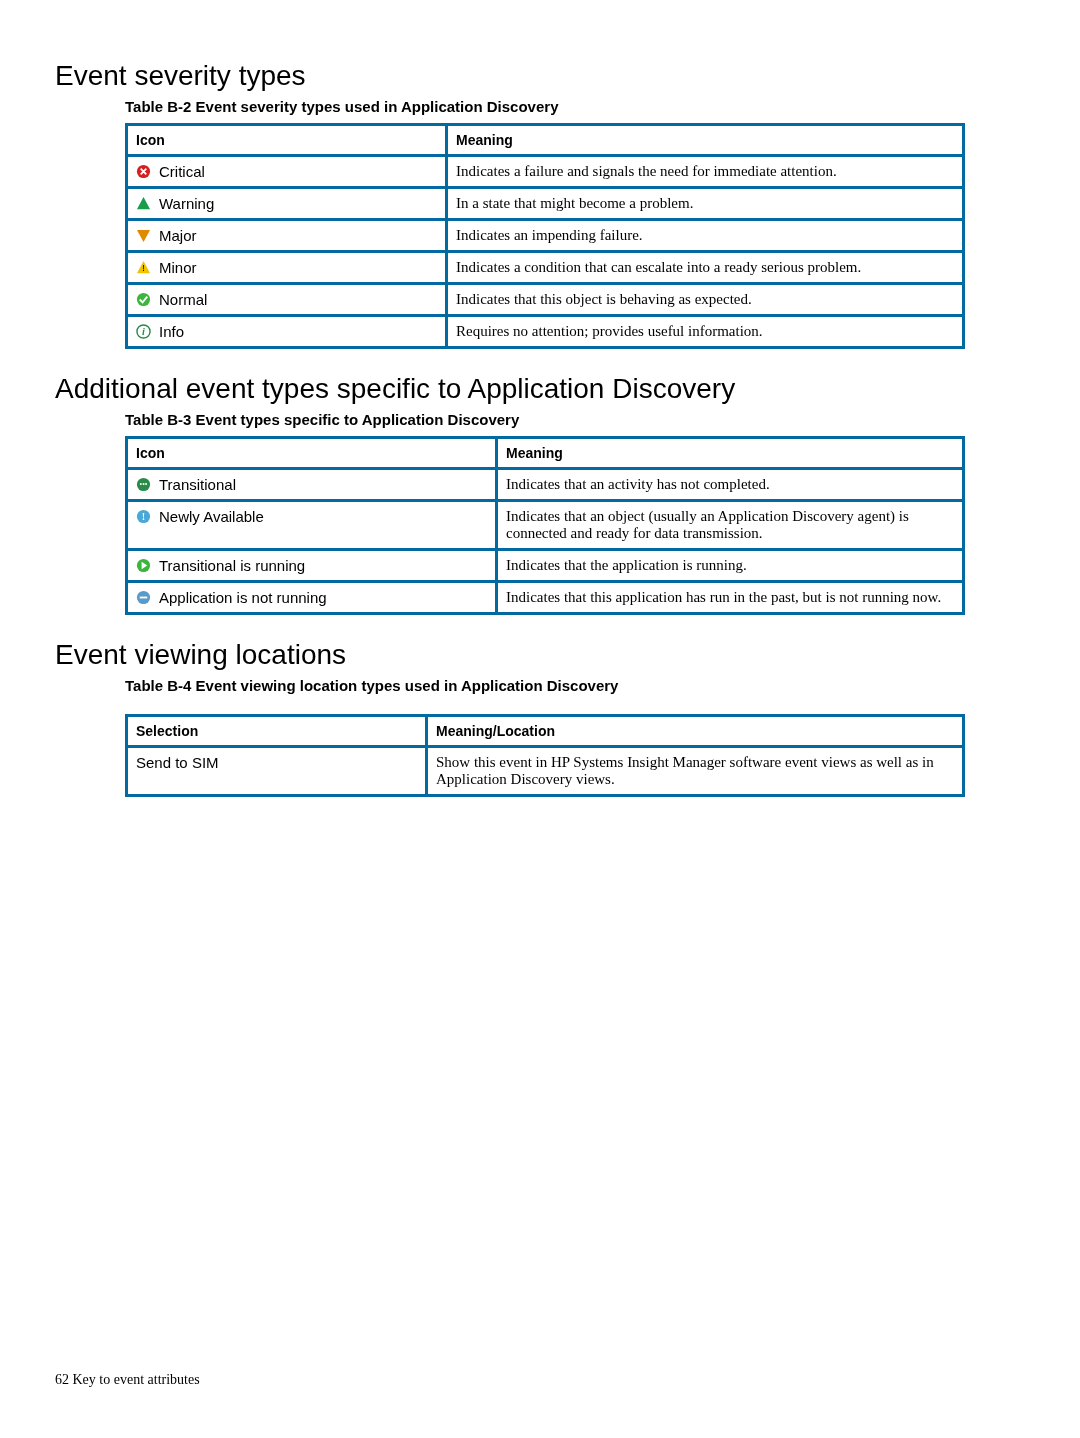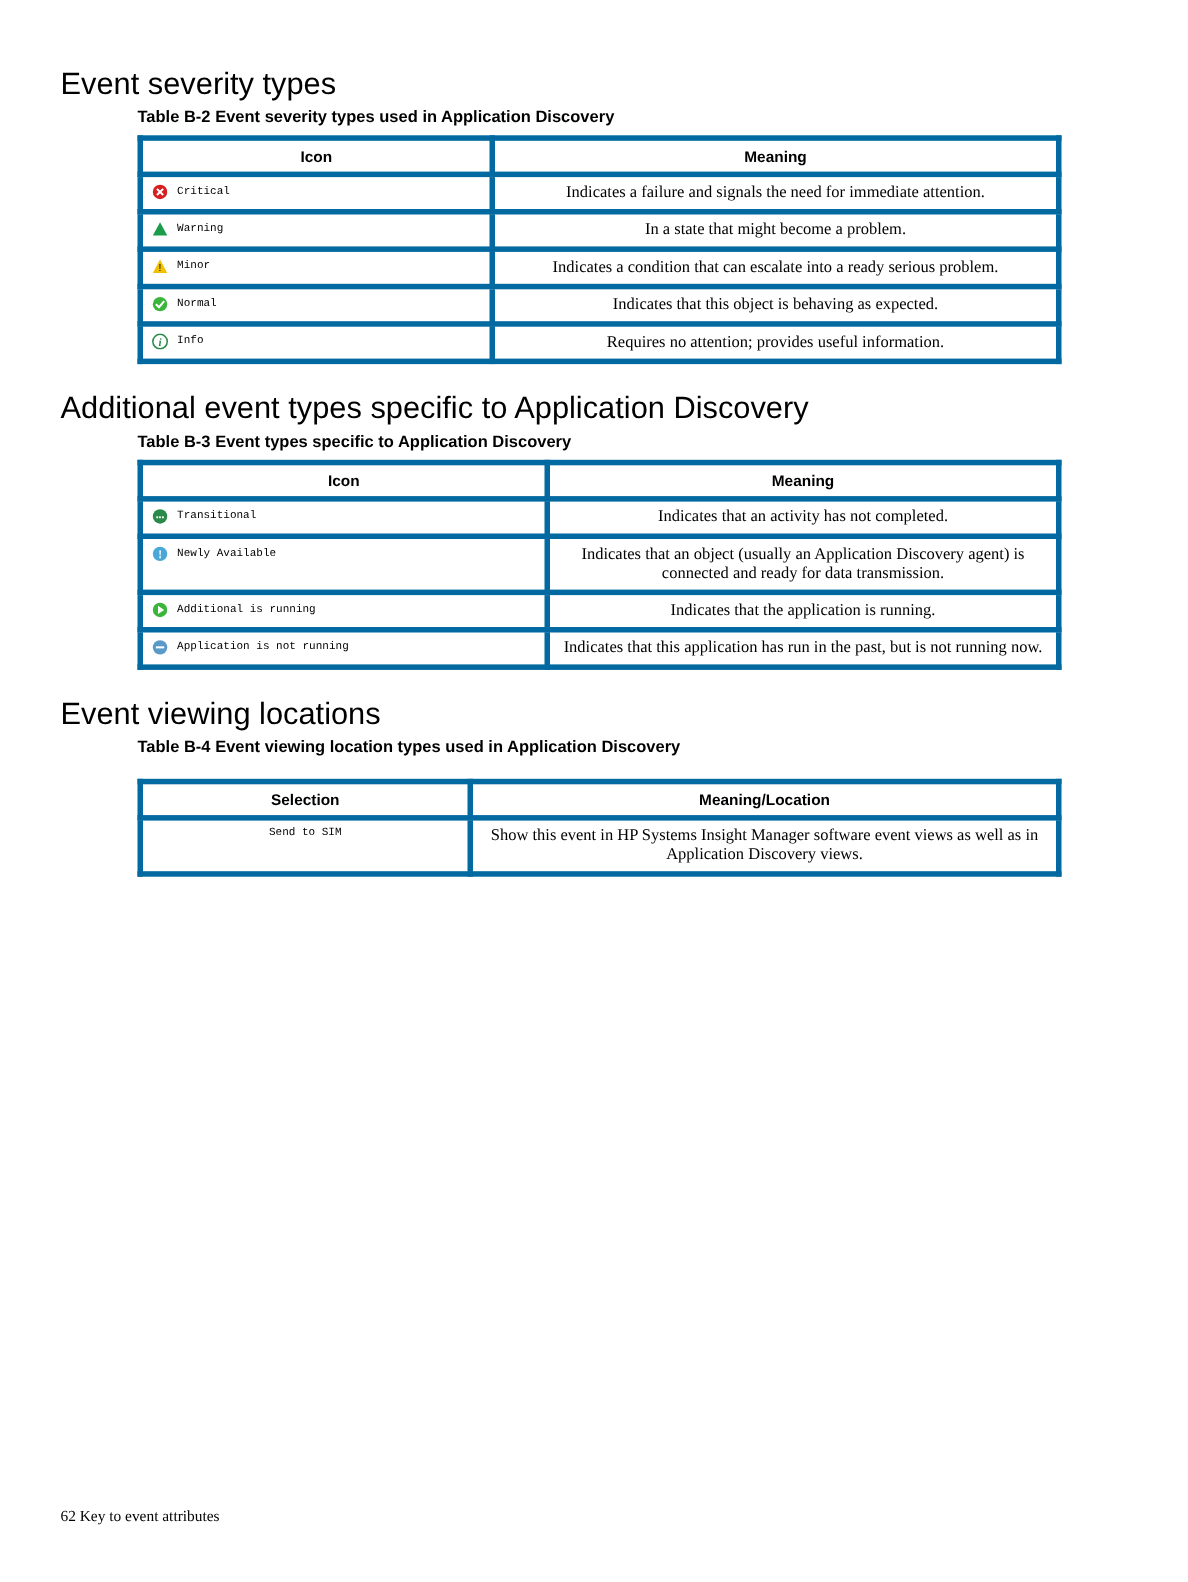--- a/index.html
+++ b/index.html
@@ -28,34 +28,34 @@
   }
   table {
     border-collapse: collapse;
     margin: 0 0 24px 70px;
     width: 900px;
   }
   table.t1 { width: 840px; }
   table.t2 { width: 840px; }
   table.t3 { width: 840px; margin-top: 20px; }
   th, td {
-    border: 5px solid #0369a1;
+    border: 3px solid #0369a1;
     padding: 6px 8px;
-    text-align: center;
+    text-align: left;
     vertical-align: top;
     font-size: 15px;
   }
   th {
     font-family: Verdana, Helvetica, Arial, sans-serif;
     font-weight: 700;
     font-size: 14px;
   }
   .mono {
-    font-family: Liberation Mono, monospace;
-    font-size: 10px;
+    font-family: Liberation Sans, sans-serif;
+    font-size: 15px;
   }
   .icon-cell {
     display: flex;
     align-items: center;
     gap: 8px;
   }
   .ic {
     width: 15px;
     height: 15px;
     display: inline-block;
@@ -113,20 +113,33 @@
       <span class="mono">Warning</span>
     </div>
         </td>
     <td>In a state that might become a problem.</td>
   </tr>
   <tr>
     <td>
           <div class="icon-cell">
       <span class="ic">
         <svg viewBox="0 0 16 16">
+                <polygon points="8,15 1,2 15,2" fill="#e08a00"></polygon>
+              </svg>
+      </span>
+      <span class="mono">Major</span>
+    </div>
+        </td>
+    <td>Indicates an impending failure.</td>
+  </tr>
+  <tr>
+    <td>
+          <div class="icon-cell">
+      <span class="ic">
+        <svg viewBox="0 0 16 16">
                 <polygon points="8,1 15,14 1,14" fill="#f2c200"></polygon>
                 <text x="8" y="12" font-size="10" text-anchor="middle" fill="#000" font-family="Arial">!</text>
               </svg>
       </span>
       <span class="mono">Minor</span>
     </div>
         </td>
     <td>Indicates a condition that can escalate into a ready serious problem.</td>
   </tr>
   <tr>
@@ -202,21 +215,21 @@
   </tr>
   <tr>
     <td>
           <div class="icon-cell">
       <span class="ic">
         <svg viewBox="0 0 16 16">
                 <circle cx="8" cy="8" r="7" fill="#3cb53c"></circle>
                 <polygon points="6,4 12,8 6,12" fill="#fff"></polygon>
               </svg>
       </span>
-      <span class="mono">Additional is running</span>
+      <span class="mono">Transitional is running</span>
     </div>
         </td>
     <td>Indicates that the application is running.</td>
   </tr>
   <tr>
     <td>
           <div class="icon-cell">
       <span class="ic">
         <svg viewBox="0 0 16 16">
                 <circle cx="8" cy="8" r="7" fill="#5a9ac9"></circle>

